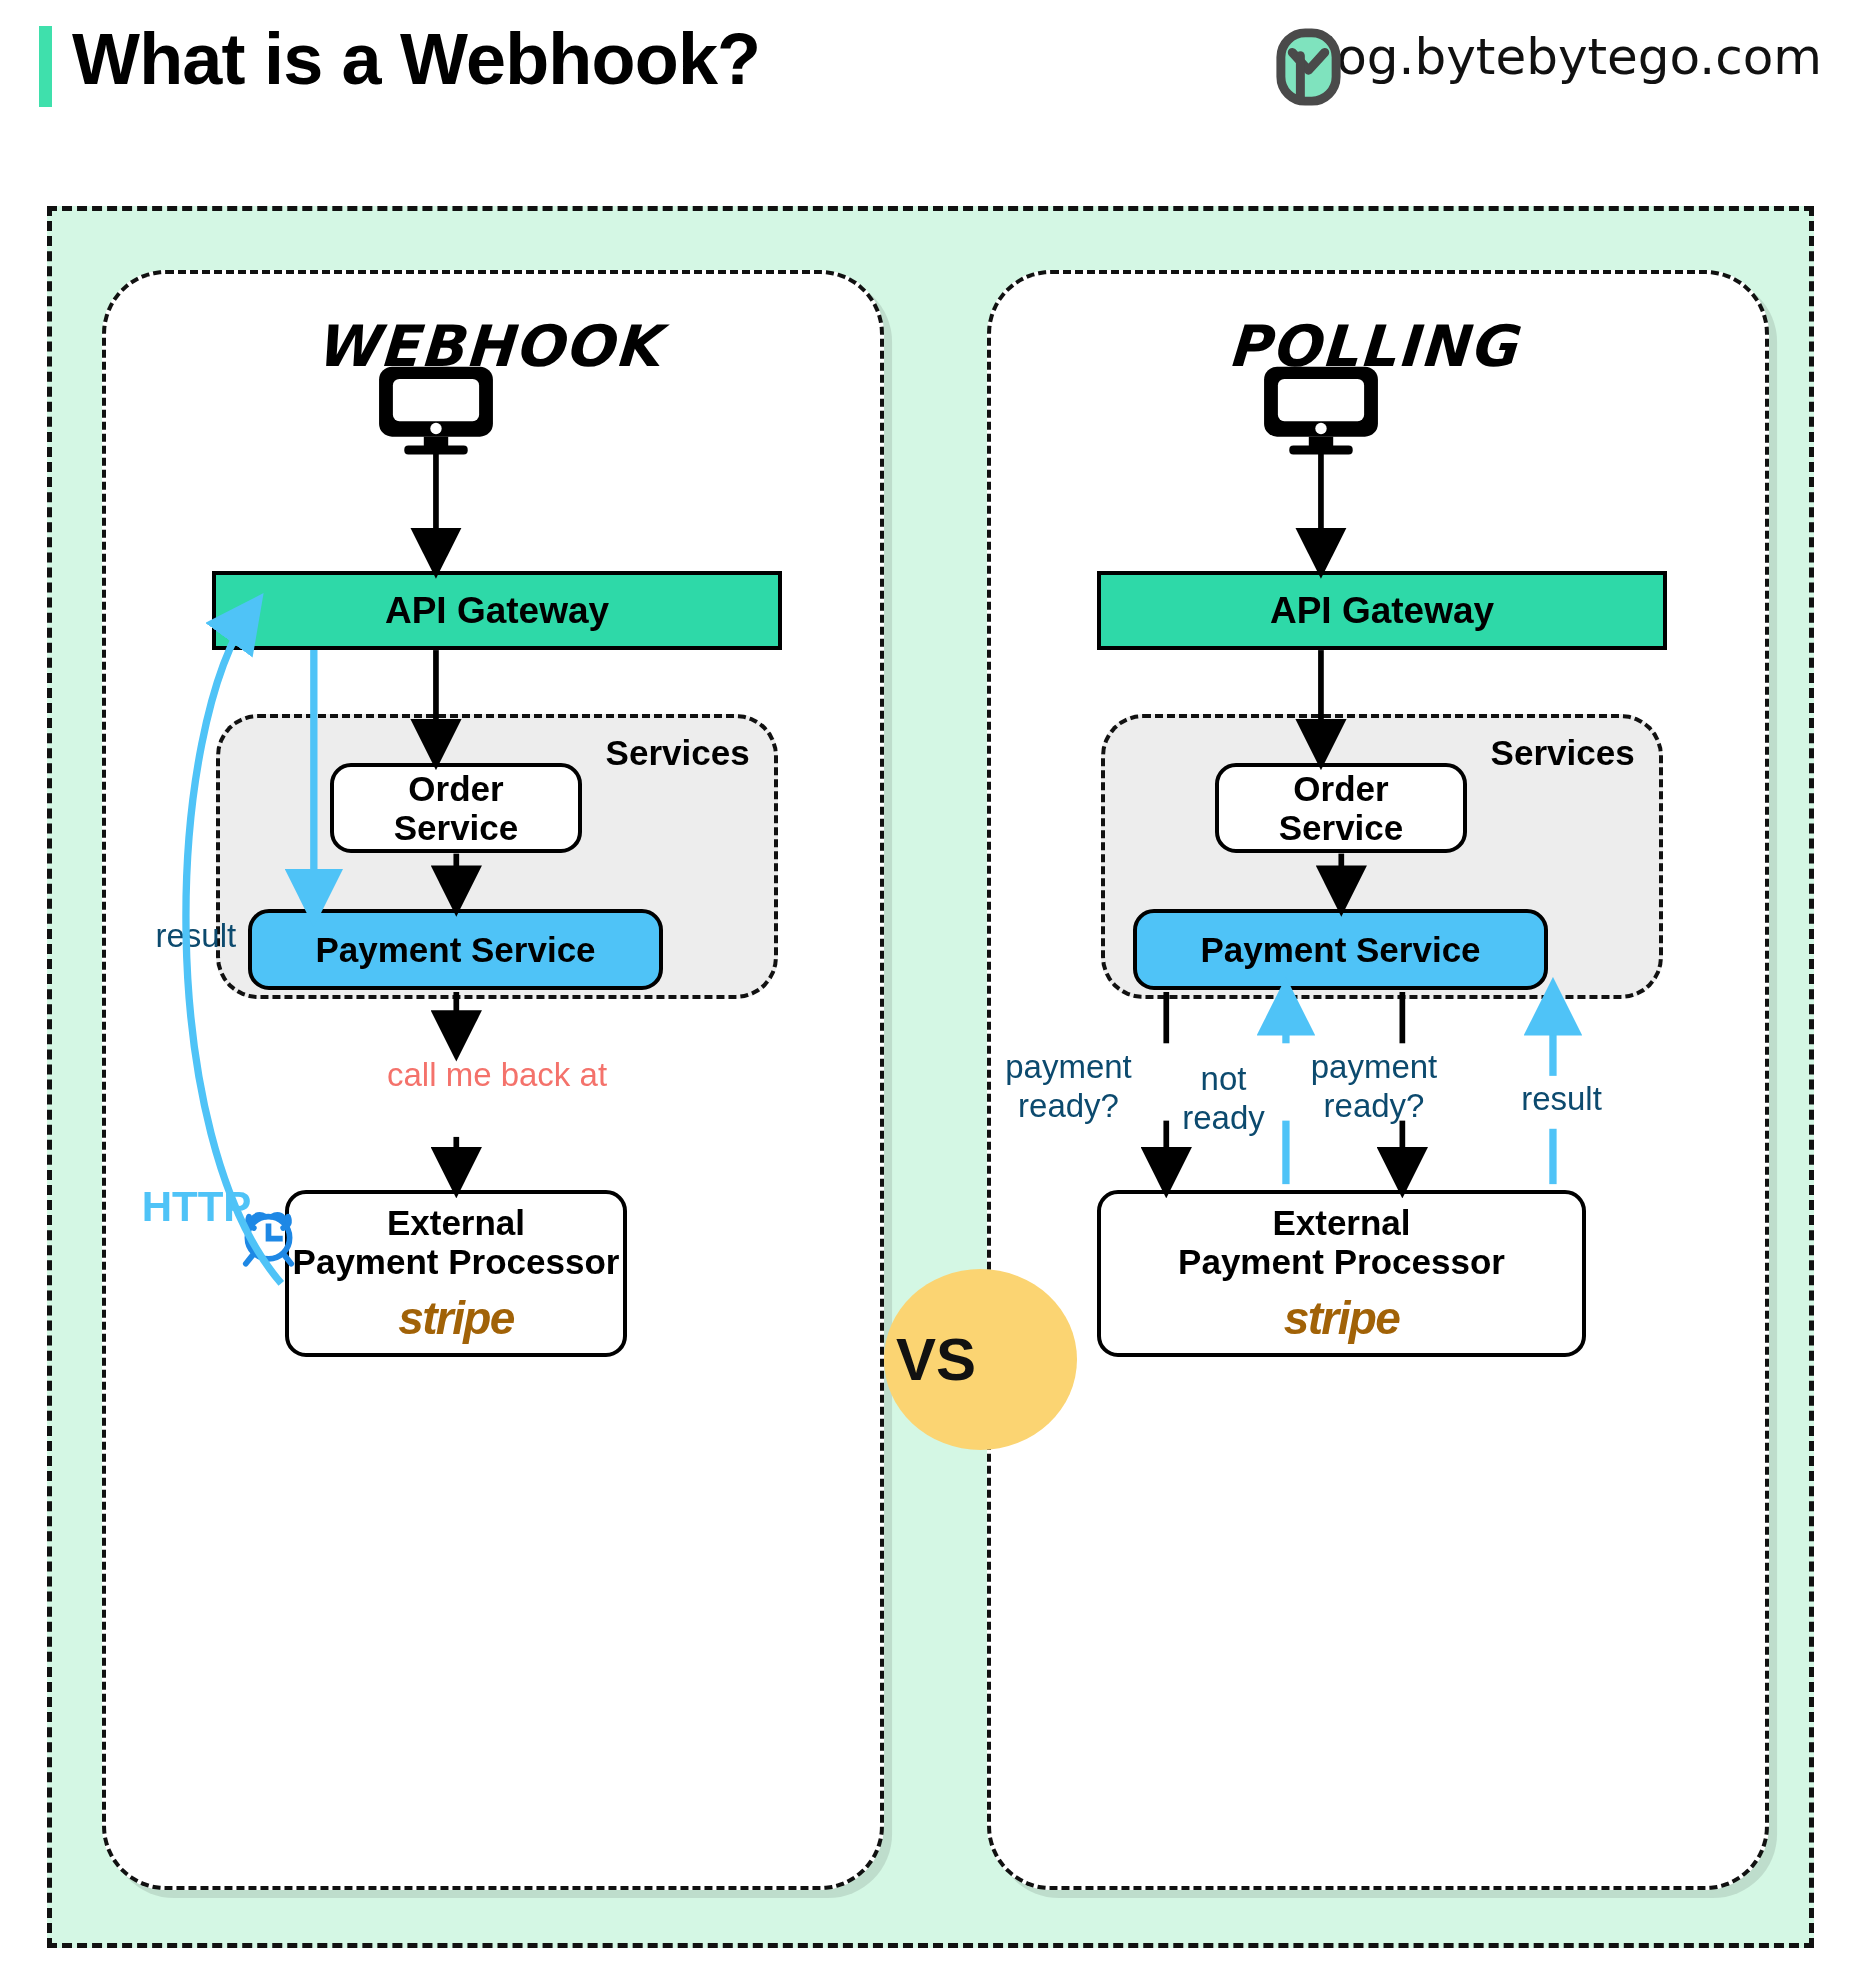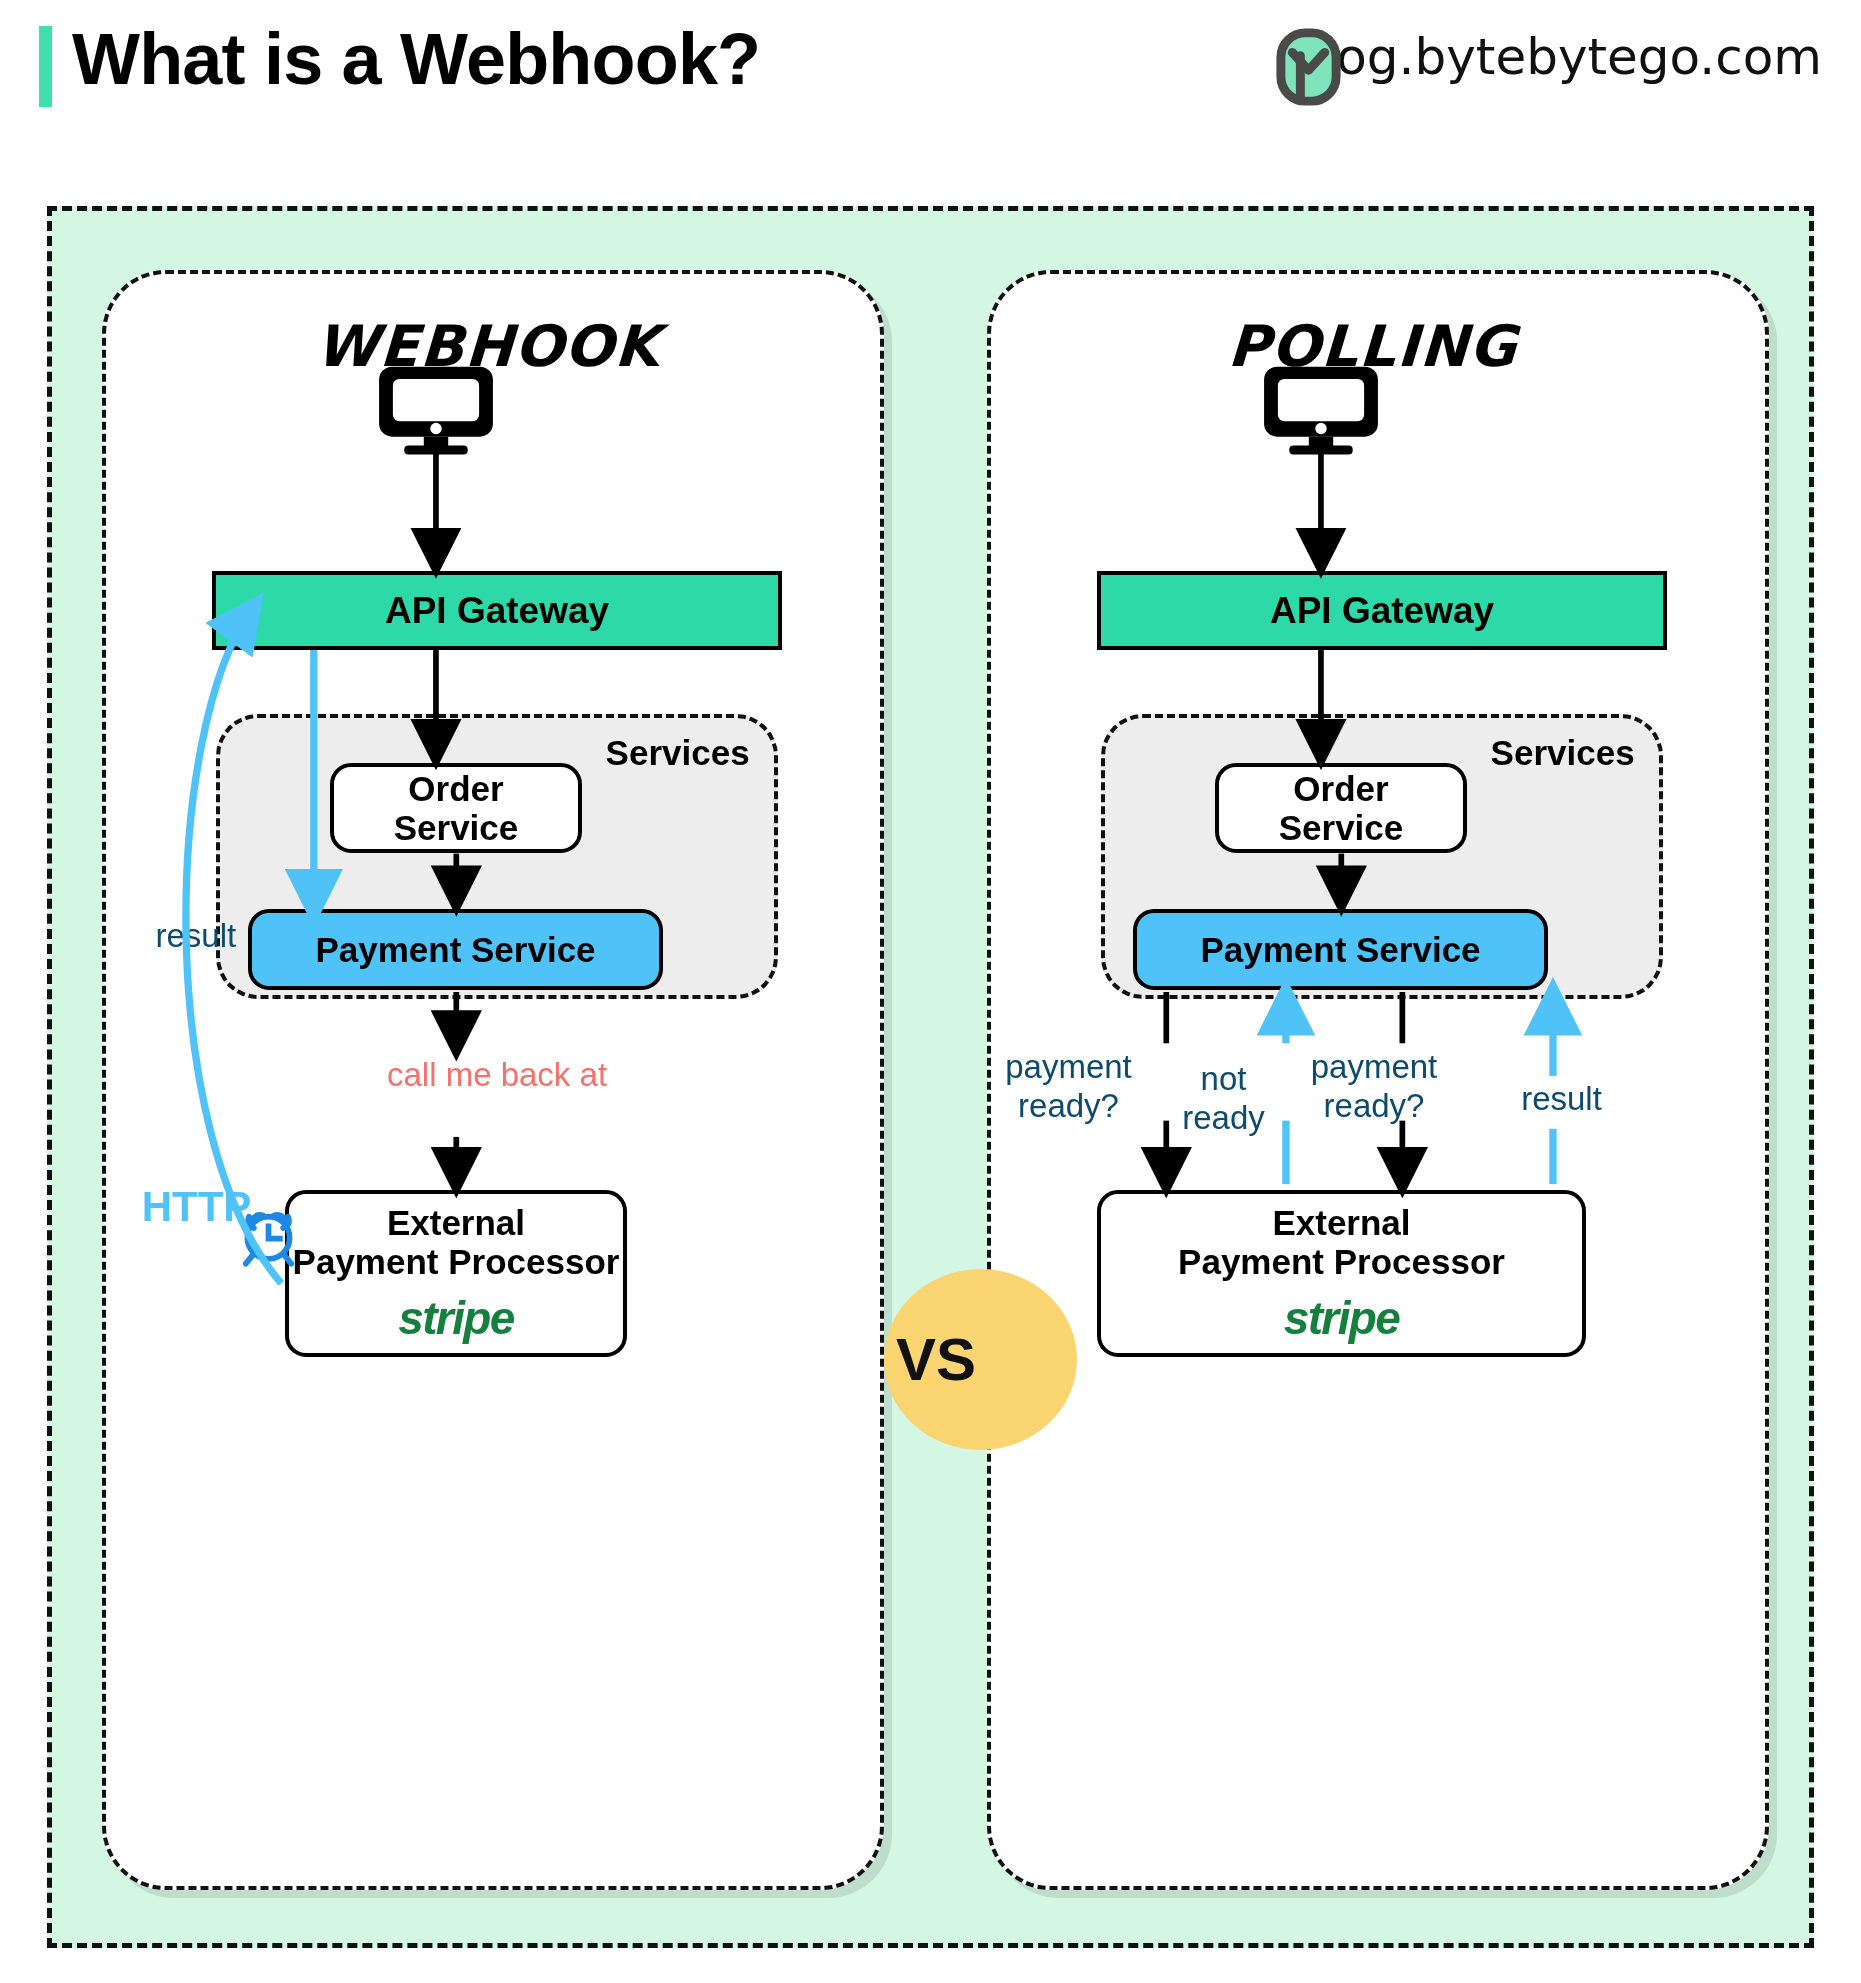--- a/index.html
+++ b/index.html
@@ -33,21 +33,21 @@
       display:flex;align-items:center;justify-content:center;
       font-size:37px;font-weight:bold;color:#000;}
   .services{position:absolute;background:#EDEDED;border:4.9px dashed #111;border-radius:42px;
             box-sizing:border-box;}
   .services-label{position:absolute;right:24.4px;top:14.7px;font-size:35px;font-weight:bold;color:#000000;}
   .node{position:absolute;background:#fff;border:4.1px solid #000;border-radius:21px;box-sizing:border-box;
         display:flex;flex-direction:column;align-items:center;justify-content:center;
         font-size:35px;font-weight:bold;color:#000;line-height:1.12;text-align:center;}
   .node.payment{background:#4FC3F7;}
   .node .ln{display:block;}
-  .stripe{color:#15803d;font-size:46px;font-weight:bold;font-style:italic;
+  .stripe{color:#a16207;font-size:46px;font-weight:bold;font-style:italic;
           letter-spacing:-1.6px;margin-top:11.4px;font-family:"Liberation Sans",sans-serif;}
 
   
   #vs-badge{position:absolute;left:832px;top:1058px;width:181px;height:181px;border-radius:50%;
             background:#FBD472;display:flex;align-items:center;justify-content:flex-start;
             font-size:60px;font-weight:bold;color:#111;font-family:Liberation Sans, sans-serif;z-index:9;padding-left:12px;}
 
   
   .lbl{position:absolute;font-size:33px;color:#0c4a6e;text-align:center;line-height:1.18;}
   .lbl.red{color:#F4726B;white-space:nowrap;}

